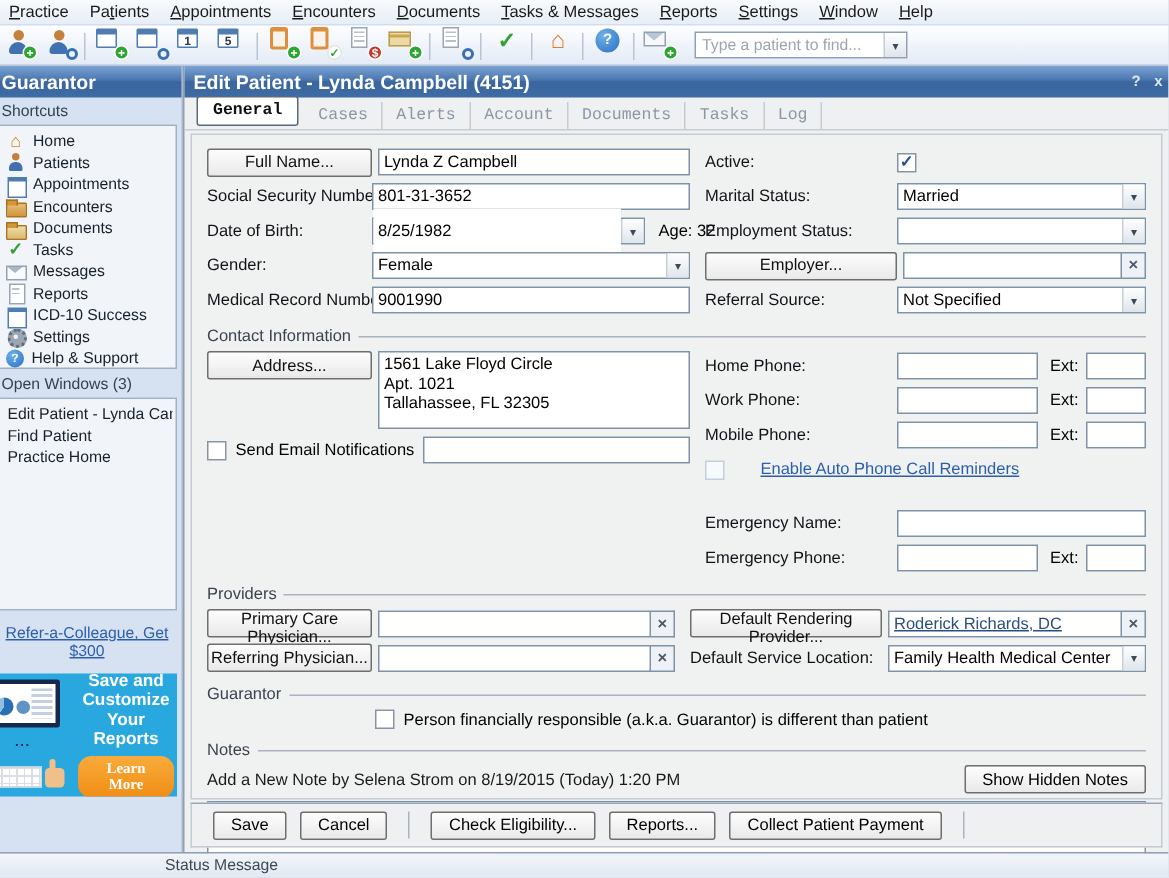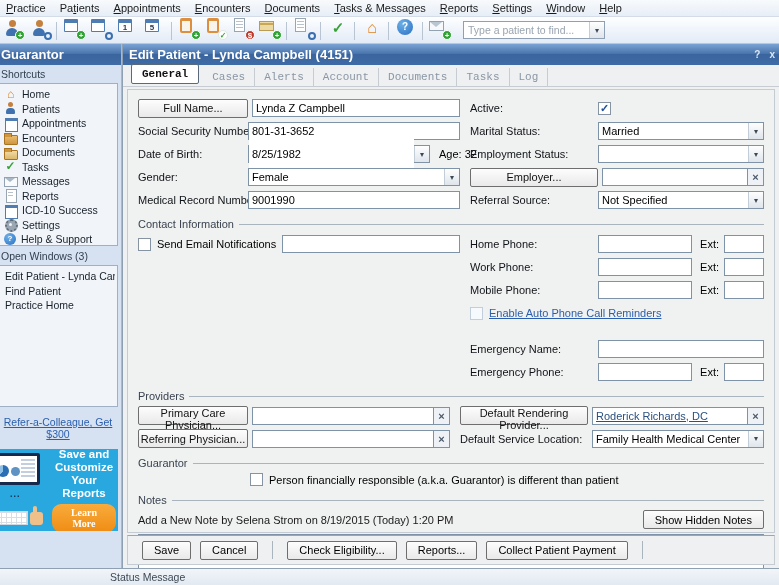--- a/index.html
+++ b/index.html
@@ -122,21 +122,21 @@
   .xbtn { width:16px; height:18px; border:1px solid #7f93a8; border-left:none; background:#eef2f6; display:inline-flex; align-items:center; justify-content:center; cursor:pointer; flex-shrink:0; }
   .xbtn::before { content:"×"; color:#4a5868; font-size:11px; font-weight:bold; }
   .legend { display:flex; align-items:center; height:13px; margin:5px 0 4px; }
   .legend .ltext { font-size:11px; color:#3a4450; white-space:nowrap; }
   .legend .rule { flex:1; border-top:1px solid #aab4be; margin-left:5px; }
   .addr { display:flex; margin-bottom:4px; }
   .addr .fbtn { align-self:flex-start; }
   .area { height:52px; resize:none; flex:1; line-height:13px; padding:2px 3px; }
   .extlbl { font-size:11px; margin:0 5px 0 8px; flex-shrink:0; }
   .extinp { width:40px; flex-shrink:0; }
-  .link { font-size:11px; color:#2b5fae; text-decoration:underline; margin-left:6px; cursor:pointer; white-space:nowrap; }
+  .link { font-size:11px; color:#2b5fae; text-decoration:underline; margin-left:24px; cursor:pointer; white-space:nowrap; }
   .gap-top { margin-top:16px; }
   .prow { display:flex; align-items:center; height:20px; margin-bottom:4px; }
   .inpx { display:flex; align-items:center; }
   .w198 { width:198px; }
   .inpx .txt { flex:1; }
   .sp8 { width:10px; flex-shrink:0; }
   .lblr-btn { width:128px; flex-shrink:0; margin-right:4px; }
   .linkval { text-decoration:underline; color:#2b4f81; }
   .guar { margin-left:112px; }
   .noterow { height:19px; }
@@ -346,20 +346,26 @@
           </div>
         </div>
 
         <div class="legend">
           <span class="ltext">Contact Information</span>
             <span class="rule"></span>
         </div>
 
         <div class="cols">
           <div class="col-l">
+            <div class="addr">
+              <button class="fbtn lblw">Address...</button>
+              <textarea class="txt area" style="">1561 Lake Floyd Circle
+Apt. 1021
+Tallahassee, FL 32305</textarea>
+            </div>
             <div class="row">
               <span class="cb"></span>
               <span class="cblbl">Send Email Notifications</span>
               <input class="txt grow" style="">
             </div>
           </div>
           <div class="col-r">
             <div class="row">
               <span class="lbl lblr">Home Phone:</span>
               <input class="txt grow" style="">

